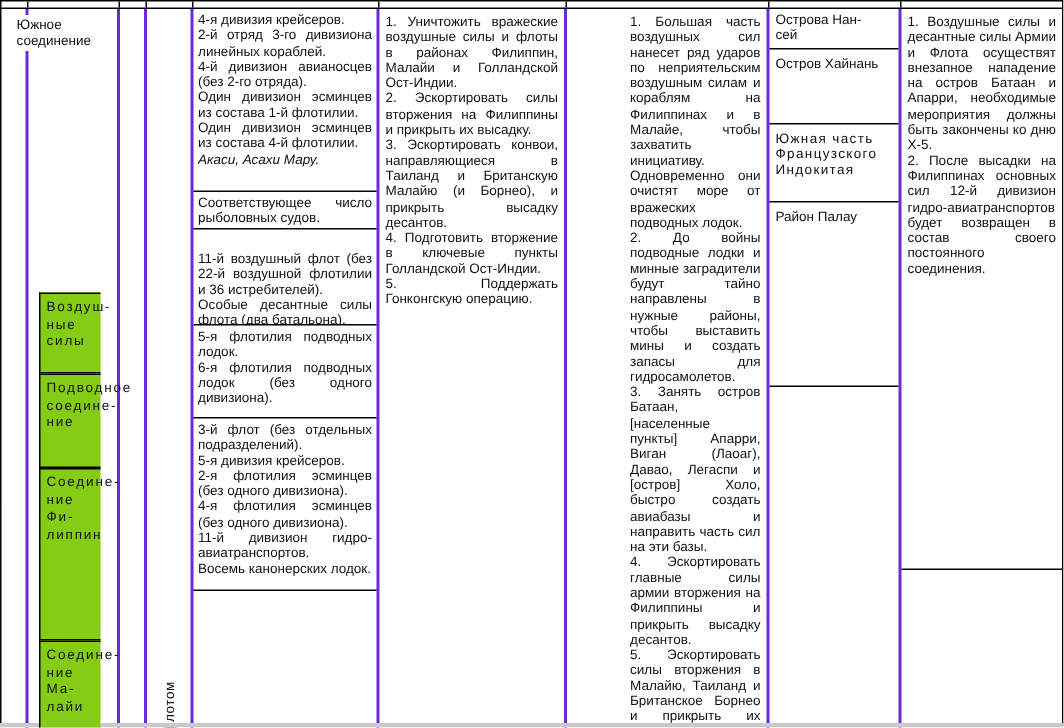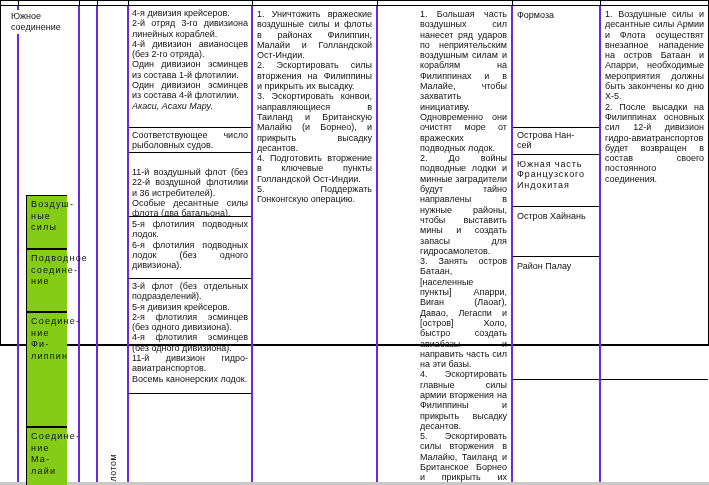--- a/index.html
+++ b/index.html
@@ -1,19 +1,19 @@
 <!DOCTYPE html>
 <html><head>
 <meta charset="utf-8">
 <style>
   html,body{margin:0;padding:0;background:#ffffff;}
   body{width:709px;height:485px;overflow:hidden;font-family:"Liberation Sans",sans-serif;color:#111;}
   *{box-sizing:border-box;}
   .page{position:relative;width:709px;height:485px;background:#fff;}
-  .doc-table{position:absolute;left:0;top:0;width:709px;height:346px;border:1px solid #000;border-bottom-width:2px;display:flex;flex-direction:column;background:#fff;}
+  .doc-table{position:absolute;left:0;top:0;width:709px;height:484px;border:1px solid #000;border-bottom-width:2px;display:flex;flex-direction:column;background:#fff;}
   .sliver{height:5px;border-bottom:1px solid #000;display:flex;flex:none;}
   .sliver > div{border-right:1px solid #000;height:100%;}
   .main{flex:1;display:flex;position:relative;}
   .col{height:100%;border-right:2px solid #6d28d9;position:relative;}
   .col:last-child{border-right:none;}
   .w-g{width:18px;}
   .w-sub{width:61px;}
   .w-gap{width:18px;}
   .w-cmd{width:31px;}
   .w-comp{width:124px;}
@@ -119,27 +119,26 @@
       <div class="col w-ops">
         <div class="cell txt" style="height:100%;padding:3px 4px;margin-left:38px;">1. Большая часть воздушных сил нанесет ряд ударов по неприятельским воздушным силам и кораблям на Филиппинах и в Малайе, чтобы захватить инициативу. Одновременно они очистят море от вражеских подводных лодок.
 2. До войны подводные лодки и минные заградители будут тайно направлены в нужные районы, чтобы выставить мины и создать запасы для гидросамолетов.
 3. Занять остров Батаан, [населенные пункты] Апарри, Виган (Лаоаг), Давао, Легаспи и [остров] Холо, быстро создать авиабазы и направить часть сил на эти базы.
 4. Эскортировать главные силы армии вторжения на Филиппины и прикрыть высадку десантов.
 5. Эскортировать силы вторжения в Малайю, Таиланд и Британское Борнео и прикрыть их высадку. Направить часть воздушных сил на базы, захваченные нашими частями.
 6. На начальной стадии операций передать два эсминца под оперативный контроль командующего Китайским Флотом.</div>
       </div>
 
       <div class="col w-loc">
-        <div class="cell bb txt loc-cell" style="height:122px;">Формоза</div>
         <div class="cell bb txt loc-cell" style="height:27px;padding-top:2px;">Острова Нан-
 сей</div>
+        <div class="cell bb txt loc-cell" style="height:50px;">Остров Хайнань</div>
         <div class="cell bb txt loc-cell lsp" style="height:52px;">Южная часть
 Французского
 Индокитая</div>
-        <div class="cell bb txt loc-cell" style="height:50px;">Остров Хайнань</div>
         <div class="cell bb txt loc-cell" style="height:123px;">Район Палау</div>
         <div class="cell" style="height:100px;"></div>
       </div>
 
       <div class="col w-notes">
         <div class="cell bb txt" style="height:374px;padding:3px 4px;">1. Воздушные силы и десантные силы Армии и Флота осуществят внезапное нападение на остров Батаан и Апарри, необходимые мероприятия должны быть закончены ко дню Х-5.
 2. После высадки на Филиппинах основных сил 12-й дивизион гидро-авиатранспортов будет возвращен в состав своего постоянного соединения.</div>
         <div class="cell" style="height:100px;"></div>
       </div>
 

